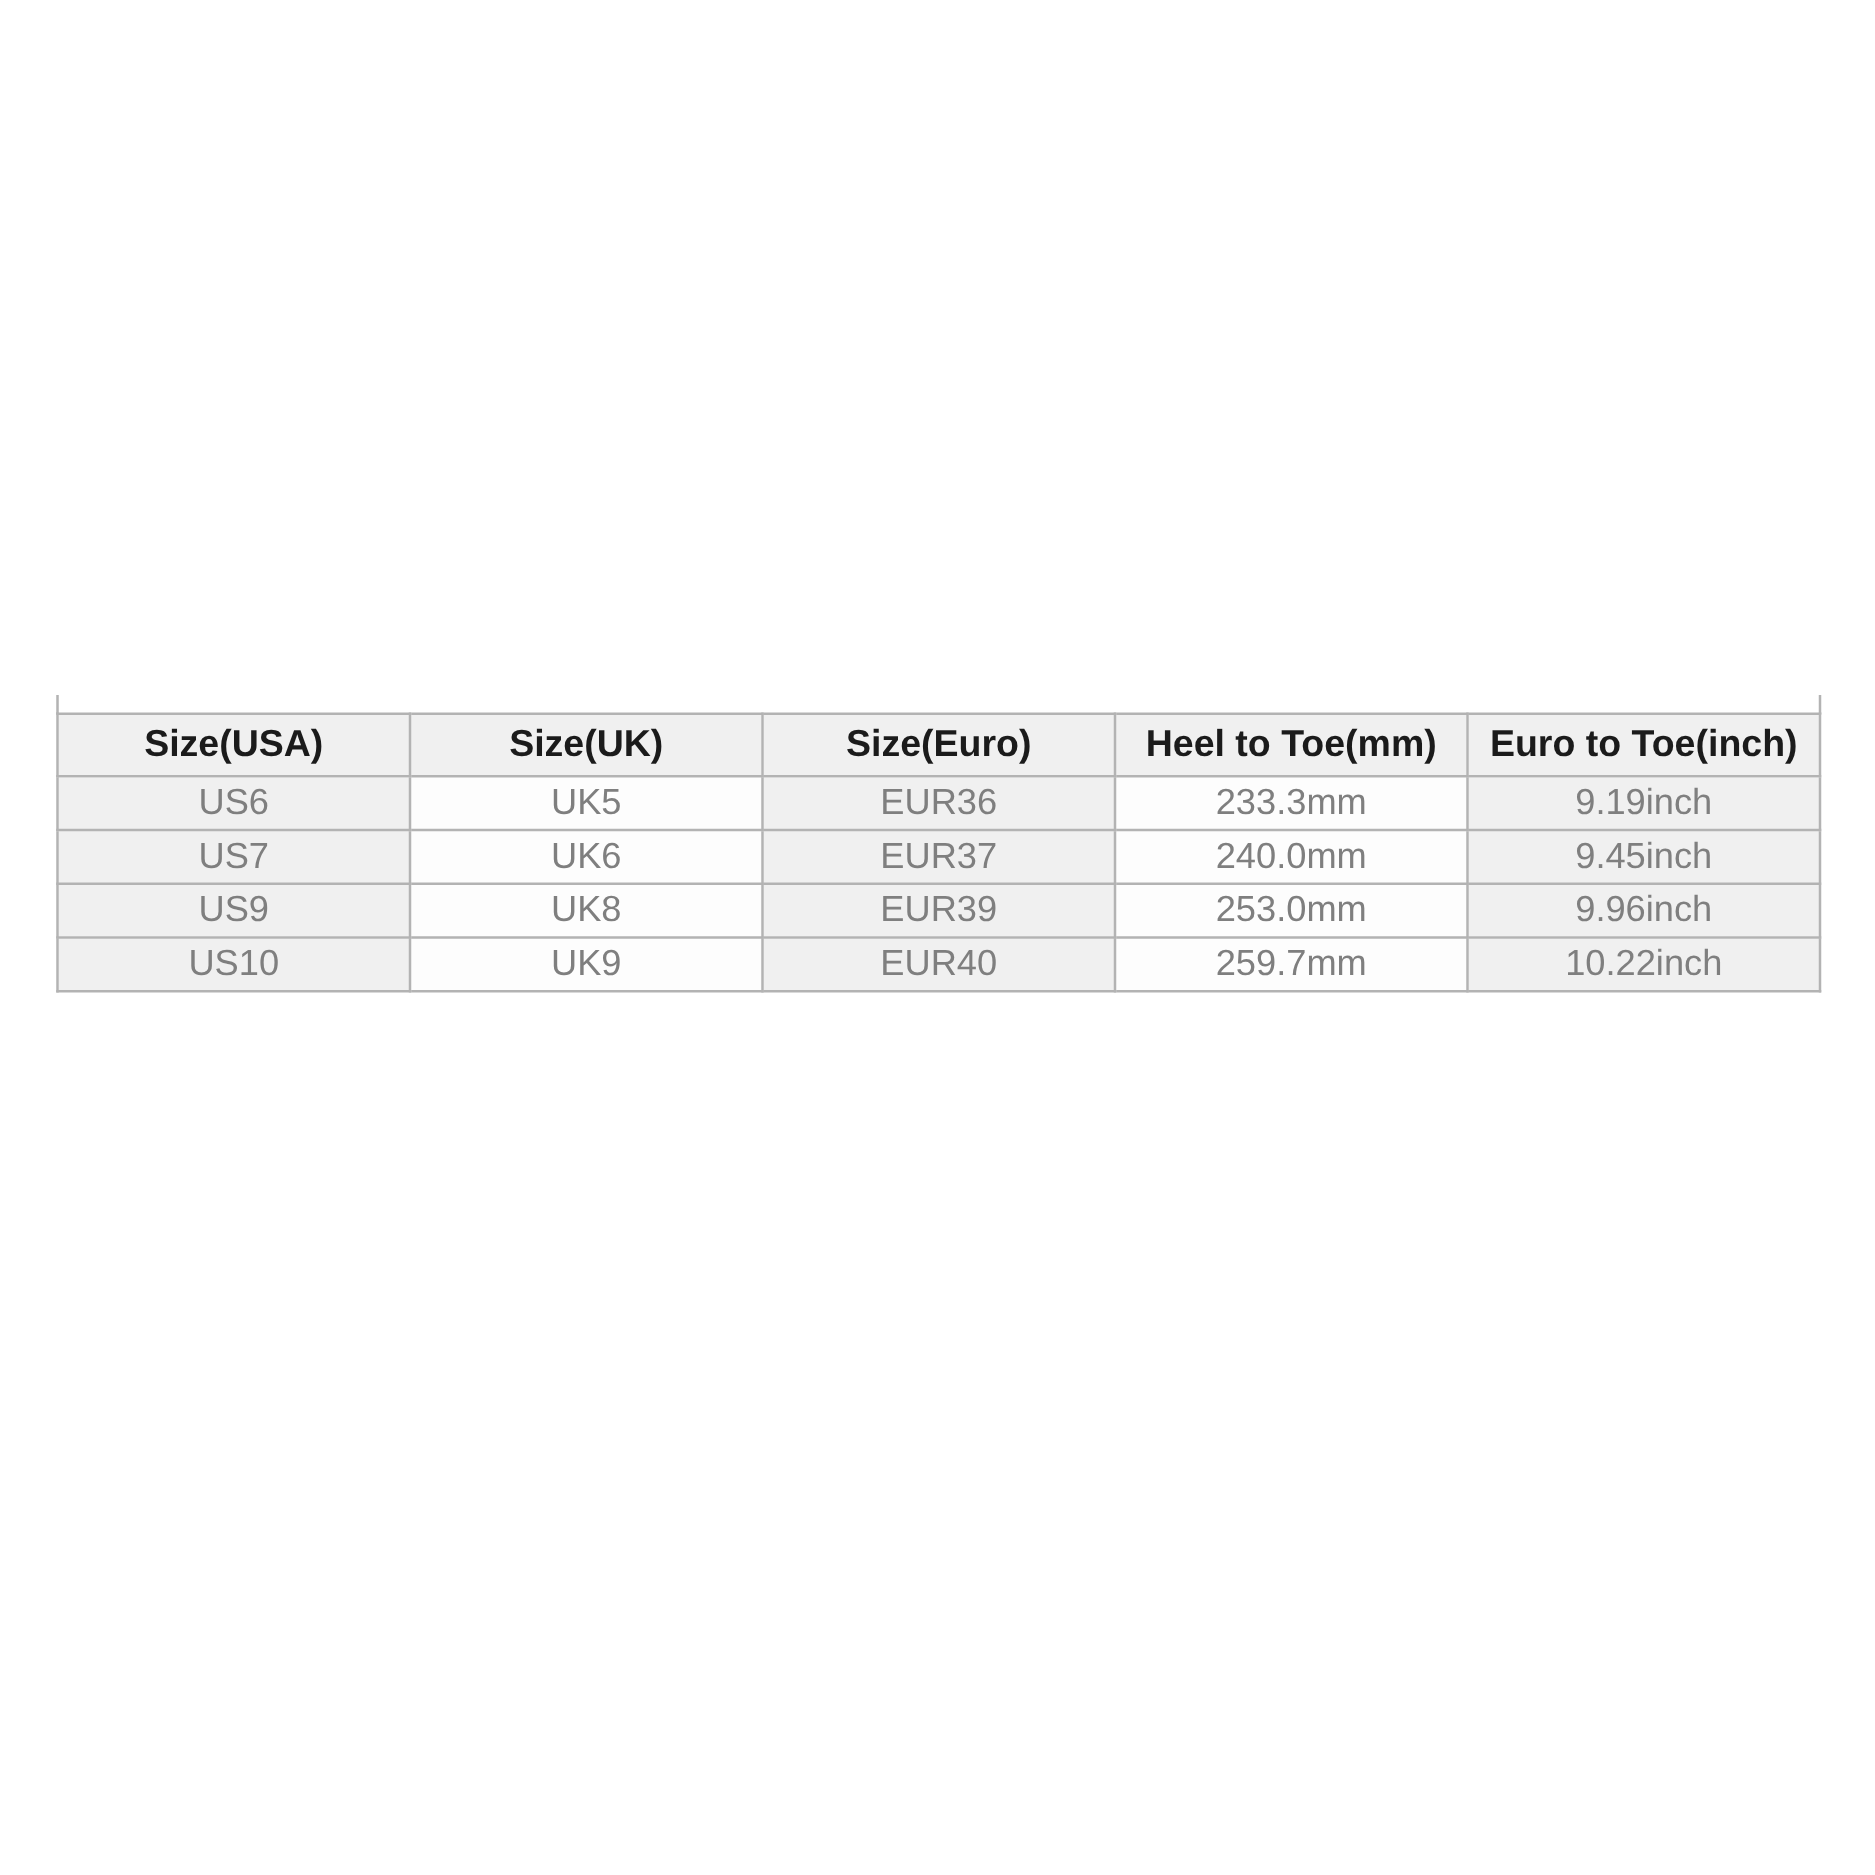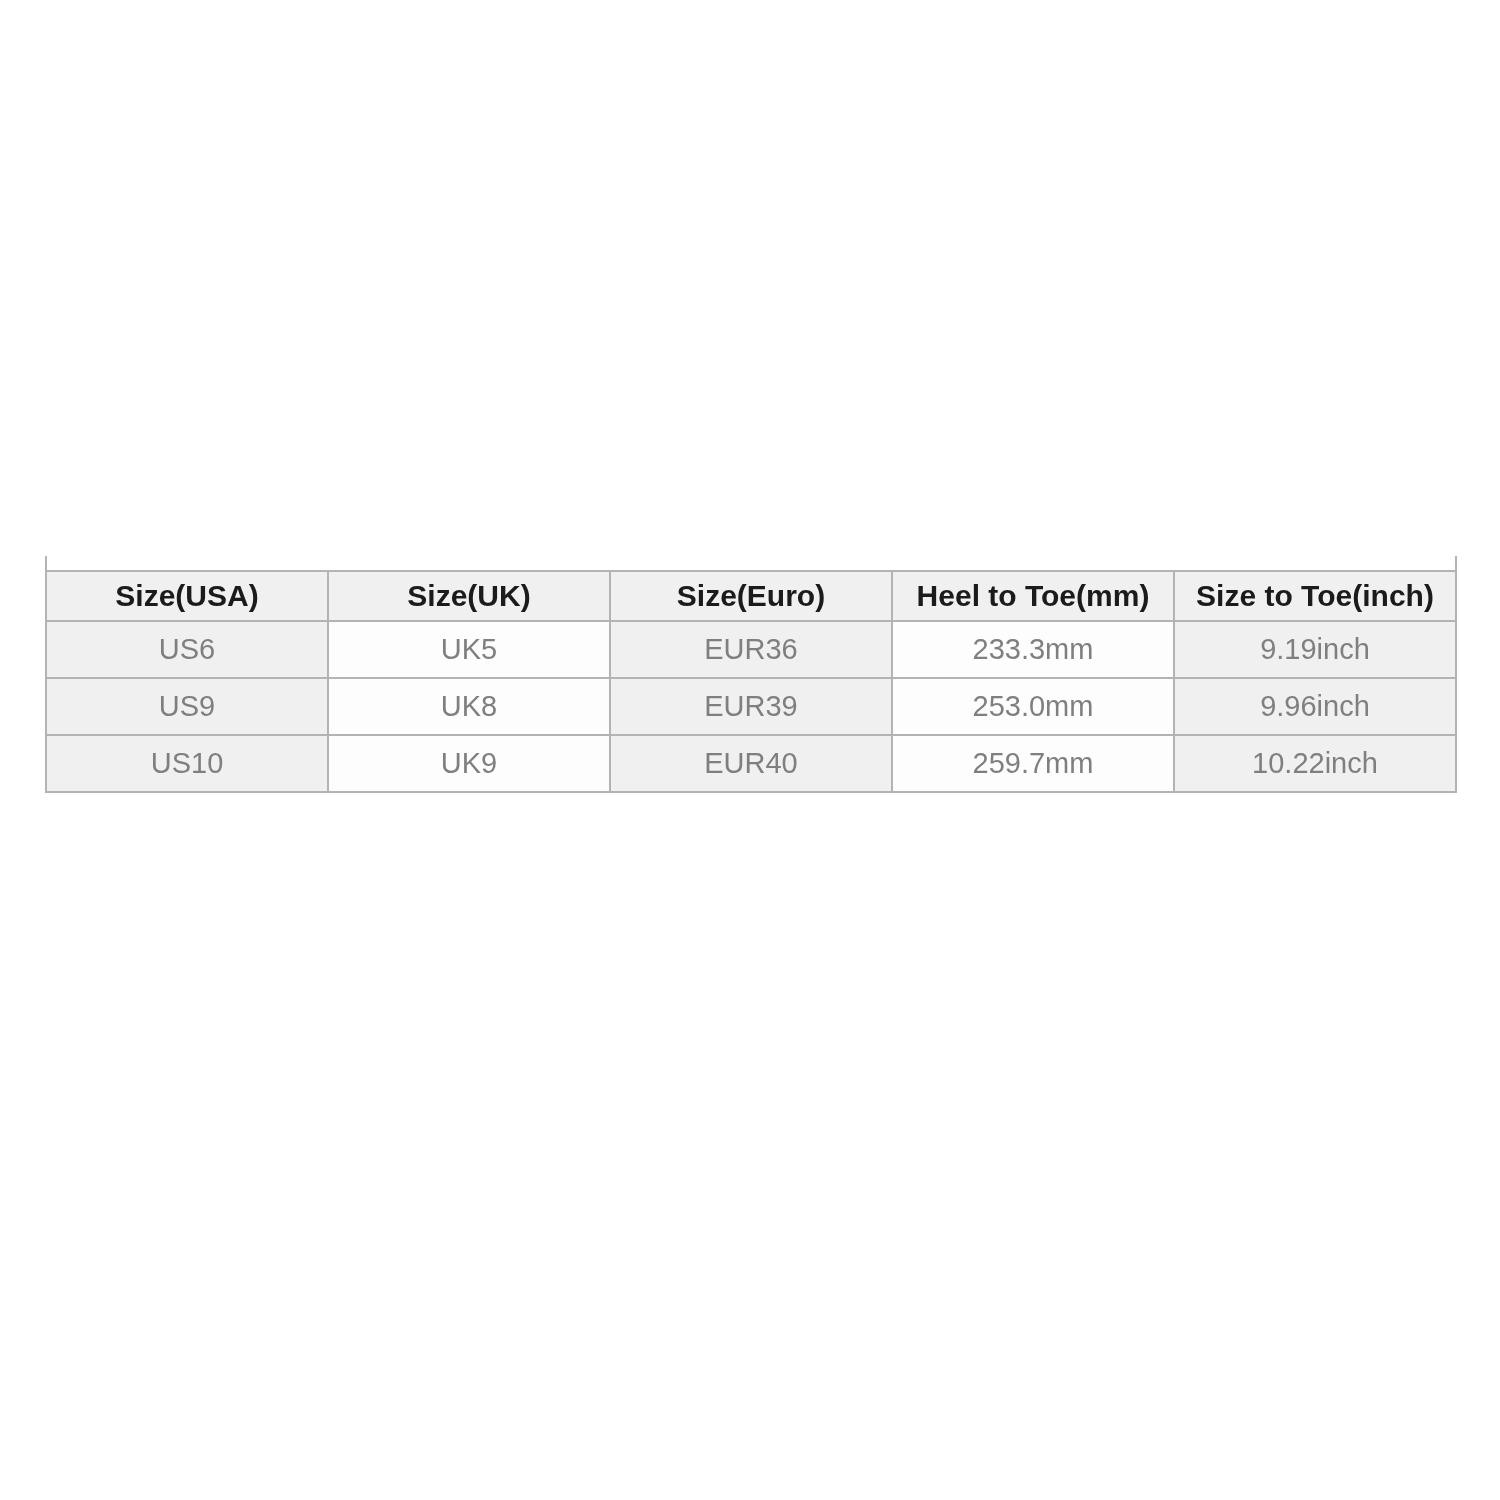--- a/index.html
+++ b/index.html
@@ -51,50 +51,57 @@
     white-space: nowrap;
   }
   .size-table th {
     height: 50px;
     background: var(--header-bg);
     color: var(--header-text);
     font-size: 30px;
     font-weight: bold;
   }
   .size-table td {
-    height: 57px;
+    height: 43px;
     color: var(--cell-text);
     font-size: 29px;
     font-weight: normal;
   }
   .size-table tbody td:nth-child(odd) { background: var(--stripe-col-bg); }
   .size-table tbody td:nth-child(even) { background: var(--plain-col-bg); }
 </style>
 </head>
 <body>
 
 <div class="table-top-edge"></div>
 
 <table class="size-table">
   <thead>
     <tr>
       <th>Size(USA)</th>
       <th>Size(UK)</th>
       <th>Size(Euro)</th>
       <th>Heel to Toe(mm)</th>
-      <th>Size to Toe(inch)</th>
+      <th>Euro to Toe(inch)</th>
     </tr>
   </thead>
   <tbody>
     <tr>
       <td>US6</td>
       <td>UK5</td>
       <td>EUR36</td>
       <td>233.3mm</td>
       <td>9.19inch</td>
+    </tr>
+    <tr>
+      <td>US7</td>
+      <td>UK6</td>
+      <td>EUR37</td>
+      <td>240.0mm</td>
+      <td>9.45inch</td>
     </tr>
     <tr>
       <td>US9</td>
       <td>UK8</td>
       <td>EUR39</td>
       <td>253.0mm</td>
       <td>9.96inch</td>
     </tr>
     <tr>
       <td>US10</td>

